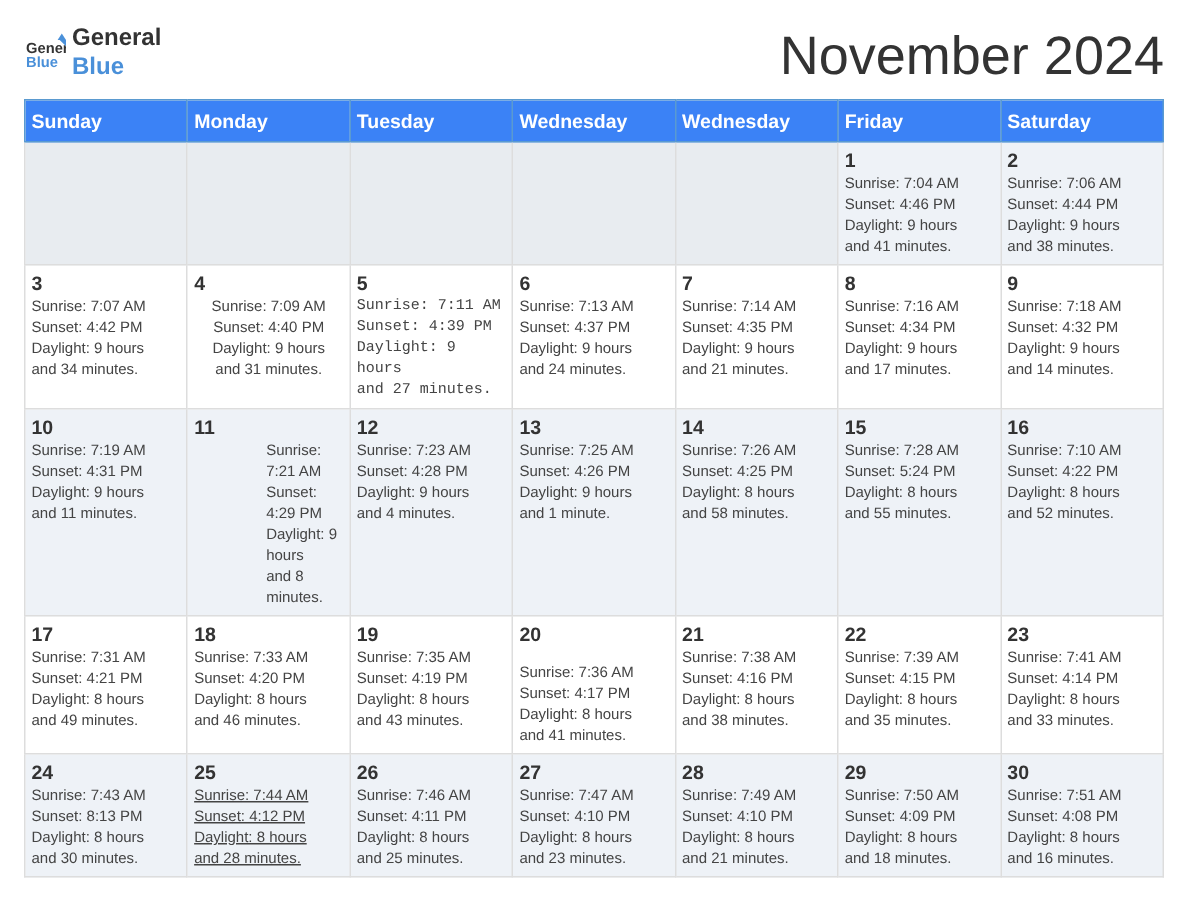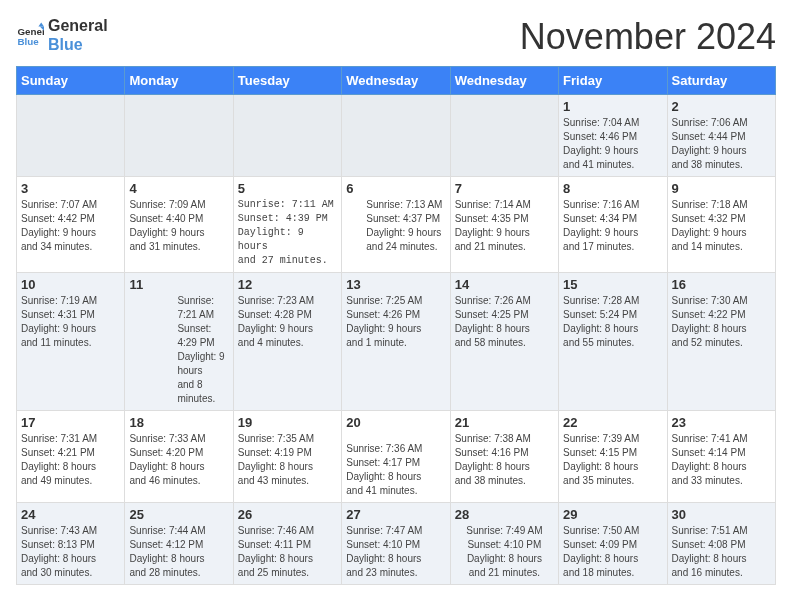--- a/index.html
+++ b/index.html
@@ -138,35 +138,35 @@
       <tr>
         <td>
           <div class="day-number">3</div>
           <div class="day-info" style="white-space: pre-line;">Sunrise: 7:07 AM
 Sunset: 4:42 PM
 Daylight: 9 hours
 and 34 minutes.</div>
         </td>
         <td>
           <div class="day-number">4</div>
-          <div class="day-info" style="white-space: pre-line;">Sunrise: 7:09 AM
+          <div class="day-info" style="white-space: pre-line; text-align: center;">Sunrise: 7:09 AM
 Sunset: 4:40 PM
 Daylight: 9 hours
 and 31 minutes.</div>
         </td>
         <td>
           <div class="day-number">5</div>
           <div class="day-info" style="white-space: pre-line; font-family: Liberation Mono, monospace;">Sunrise: 7:11 AM
 Sunset: 4:39 PM
 Daylight: 9 hours
 and 27 minutes.</div>
         </td>
         <td>
           <div class="day-number">6</div>
-          <div class="day-info" style="white-space: pre-line; margin-left: 20px;">Sunrise: 7:13 AM
+          <div class="day-info" style="white-space: pre-line;">Sunrise: 7:13 AM
 Sunset: 4:37 PM
 Daylight: 9 hours
 and 24 minutes.</div>
         </td>
         <td>
           <div class="day-number">7</div>
           <div class="day-info" style="white-space: pre-line;">Sunrise: 7:14 AM
 Sunset: 4:35 PM
 Daylight: 9 hours
 and 21 minutes.</div>
@@ -224,21 +224,21 @@
         </td>
         <td>
           <div class="day-number">15</div>
           <div class="day-info" style="white-space: pre-line;">Sunrise: 7:28 AM
 Sunset: 5:24 PM
 Daylight: 8 hours
 and 55 minutes.</div>
         </td>
         <td>
           <div class="day-number">16</div>
-          <div class="day-info" style="white-space: pre-line;">Sunrise: 7:30 AM
+          <div class="day-info" style="white-space: pre-line;">Sunrise: 7:10 AM
 Sunset: 4:22 PM
 Daylight: 8 hours
 and 52 minutes.</div>
         </td>
       </tr>
       <tr>
         <td>
           <div class="day-number">17</div>
           <div class="day-info" style="white-space: pre-line;">Sunrise: 7:31 AM
 Sunset: 4:21 PM
@@ -291,42 +291,42 @@
       <tr class="row-shaded">
         <td>
           <div class="day-number">24</div>
           <div class="day-info" style="white-space: pre-line;">Sunrise: 7:43 AM
 Sunset: 8:13 PM
 Daylight: 8 hours
 and 30 minutes.</div>
         </td>
         <td>
           <div class="day-number">25</div>
-          <div class="day-info" style="white-space: pre-line;">Sunrise: 7:44 AM
+          <div class="day-info" style="white-space: pre-line; text-decoration: underline;">Sunrise: 7:44 AM
 Sunset: 4:12 PM
 Daylight: 8 hours
 and 28 minutes.</div>
         </td>
         <td>
           <div class="day-number">26</div>
           <div class="day-info" style="white-space: pre-line;">Sunrise: 7:46 AM
 Sunset: 4:11 PM
 Daylight: 8 hours
 and 25 minutes.</div>
         </td>
         <td>
           <div class="day-number">27</div>
           <div class="day-info" style="white-space: pre-line;">Sunrise: 7:47 AM
 Sunset: 4:10 PM
 Daylight: 8 hours
 and 23 minutes.</div>
         </td>
         <td>
           <div class="day-number">28</div>
-          <div class="day-info" style="white-space: pre-line; text-align: center;">Sunrise: 7:49 AM
+          <div class="day-info" style="white-space: pre-line;">Sunrise: 7:49 AM
 Sunset: 4:10 PM
 Daylight: 8 hours
 and 21 minutes.</div>
         </td>
         <td>
           <div class="day-number">29</div>
           <div class="day-info" style="white-space: pre-line;">Sunrise: 7:50 AM
 Sunset: 4:09 PM
 Daylight: 8 hours
 and 18 minutes.</div>

